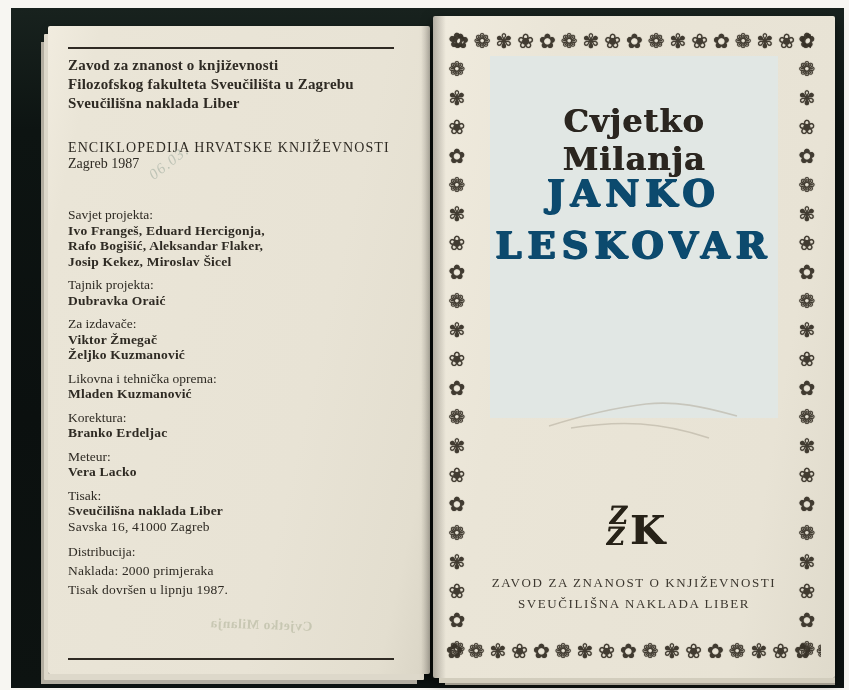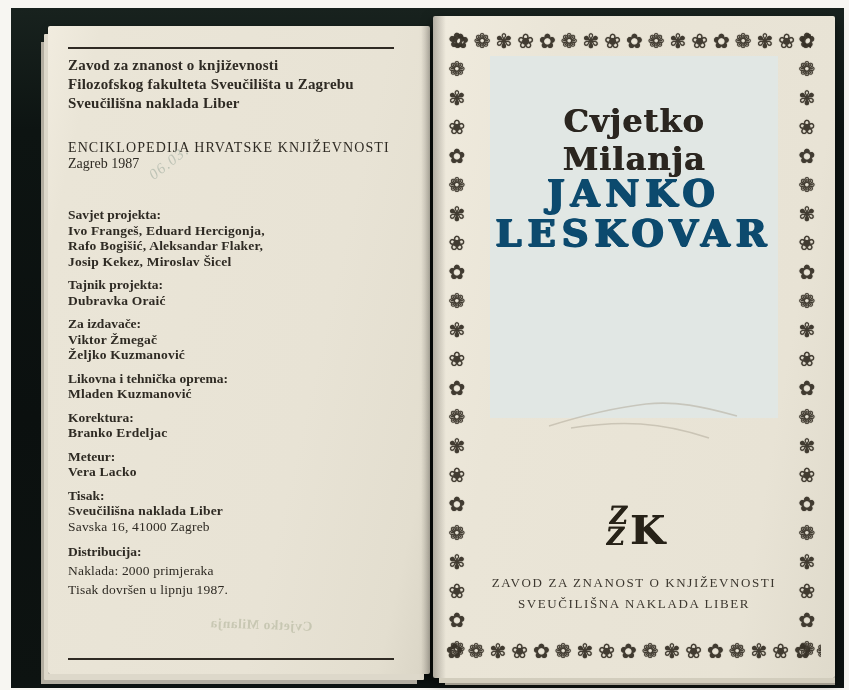--- a/index.html
+++ b/index.html
@@ -20,21 +20,21 @@
     background:linear-gradient(90deg,rgba(0,0,0,0),rgba(40,35,25,.18));}
   .lp-rule{position:absolute;left:20px;width:326px;border-top:2px solid #2f2a23;}
   .lp-rule.top{top:21px;}
   .lp-rule.bottom{top:632px;}
   .lp-flow{position:absolute;left:20px;top:30px;width:334px;color:#2e2a23;}
   .pub-line{font-size:15px;font-weight:bold;line-height:19px;letter-spacing:.2px;}
   .series{margin-top:27px;font-size:14px;letter-spacing:1.1px;line-height:16px;}
   .place{font-size:14px;line-height:16px;}
   .credits{margin-top:35px;}
   .grp{margin-bottom:8px;}
-  .lbl{font-size:13.5px;line-height:15.5px;font-weight:bold;}
+  .lbl{font-size:13.5px;line-height:15.5px;}
   .ln{font-size:13.5px;line-height:15.5px;font-weight:bold;letter-spacing:.2px;}
   .ln.rg{font-weight:normal;}
   .grp-last .lbl,.grp-last .ln{line-height:19px;}
   
   .stamp-bleed{position:absolute;left:98px;top:128px;transform:rotate(-38deg);
     color:#93a296;opacity:.5;font-size:15px;font-style:italic;letter-spacing:1.5px;}
   .mirror-bleed{position:absolute;left:162px;top:591px;transform:scaleX(-1) rotate(-2deg);
     color:#a9ad92;opacity:.5;font-size:13.5px;font-weight:bold;letter-spacing:.5px;}
 
   
@@ -54,21 +54,21 @@
   .orn-right{right:15px;top:12px;bottom:13px;}
 
   .title-block{position:absolute;left:57px;top:40px;width:288px;height:362px;background:#e1e7e4;}
   .author{position:absolute;top:46px;left:0;right:0;text-align:center;
     font-family:"DejaVu Serif",serif;font-weight:bold;font-size:32px;color:#2b2620;
     letter-spacing:1px;text-shadow:.7px 0 0 currentColor;}
   .book-title{position:absolute;left:0;right:0;text-align:center;
     font-family:"DejaVu Serif",serif;font-weight:bold;font-size:37px;color:#0c4a6e;
     letter-spacing:6px;text-shadow:1px 0 0 currentColor,-1px 0 0 currentColor,0 1px 0 currentColor;}
   .title-1{top:115px;}
-  .title-2{top:155px;}
+  .title-2{top:167px;}
 
   .scribble{position:absolute;left:108px;top:366px;opacity:.55;}
 
   .logo{position:absolute;left:173px;top:487px;width:64px;height:58px;color:#272218;
     font-family:"DejaVu Serif",serif;font-weight:bold;}
   .logo .z{position:absolute;font-size:25px;line-height:1;transform:skewX(-7deg);
     text-shadow:.5px 0 0 currentColor;}
   .logo .z1{left:3px;top:0;}
   .logo .z2{left:0;top:21px;}
   .logo .k{position:absolute;left:24px;top:7px;font-size:40px;line-height:1;

